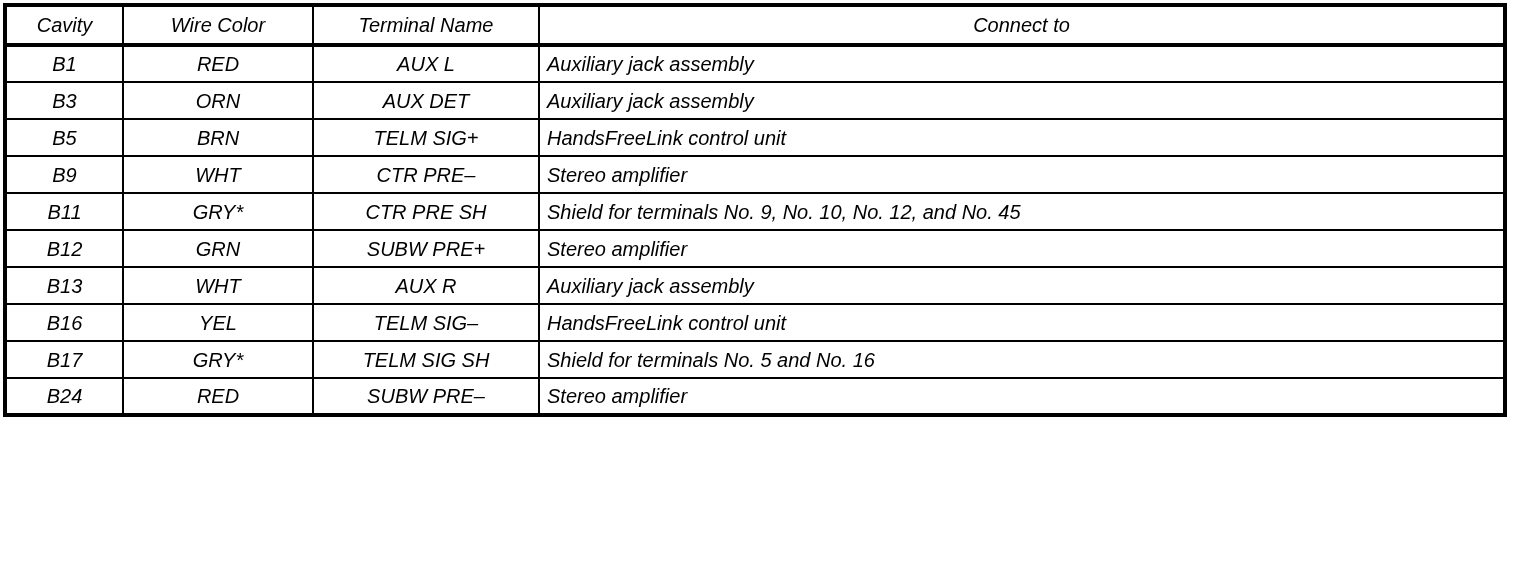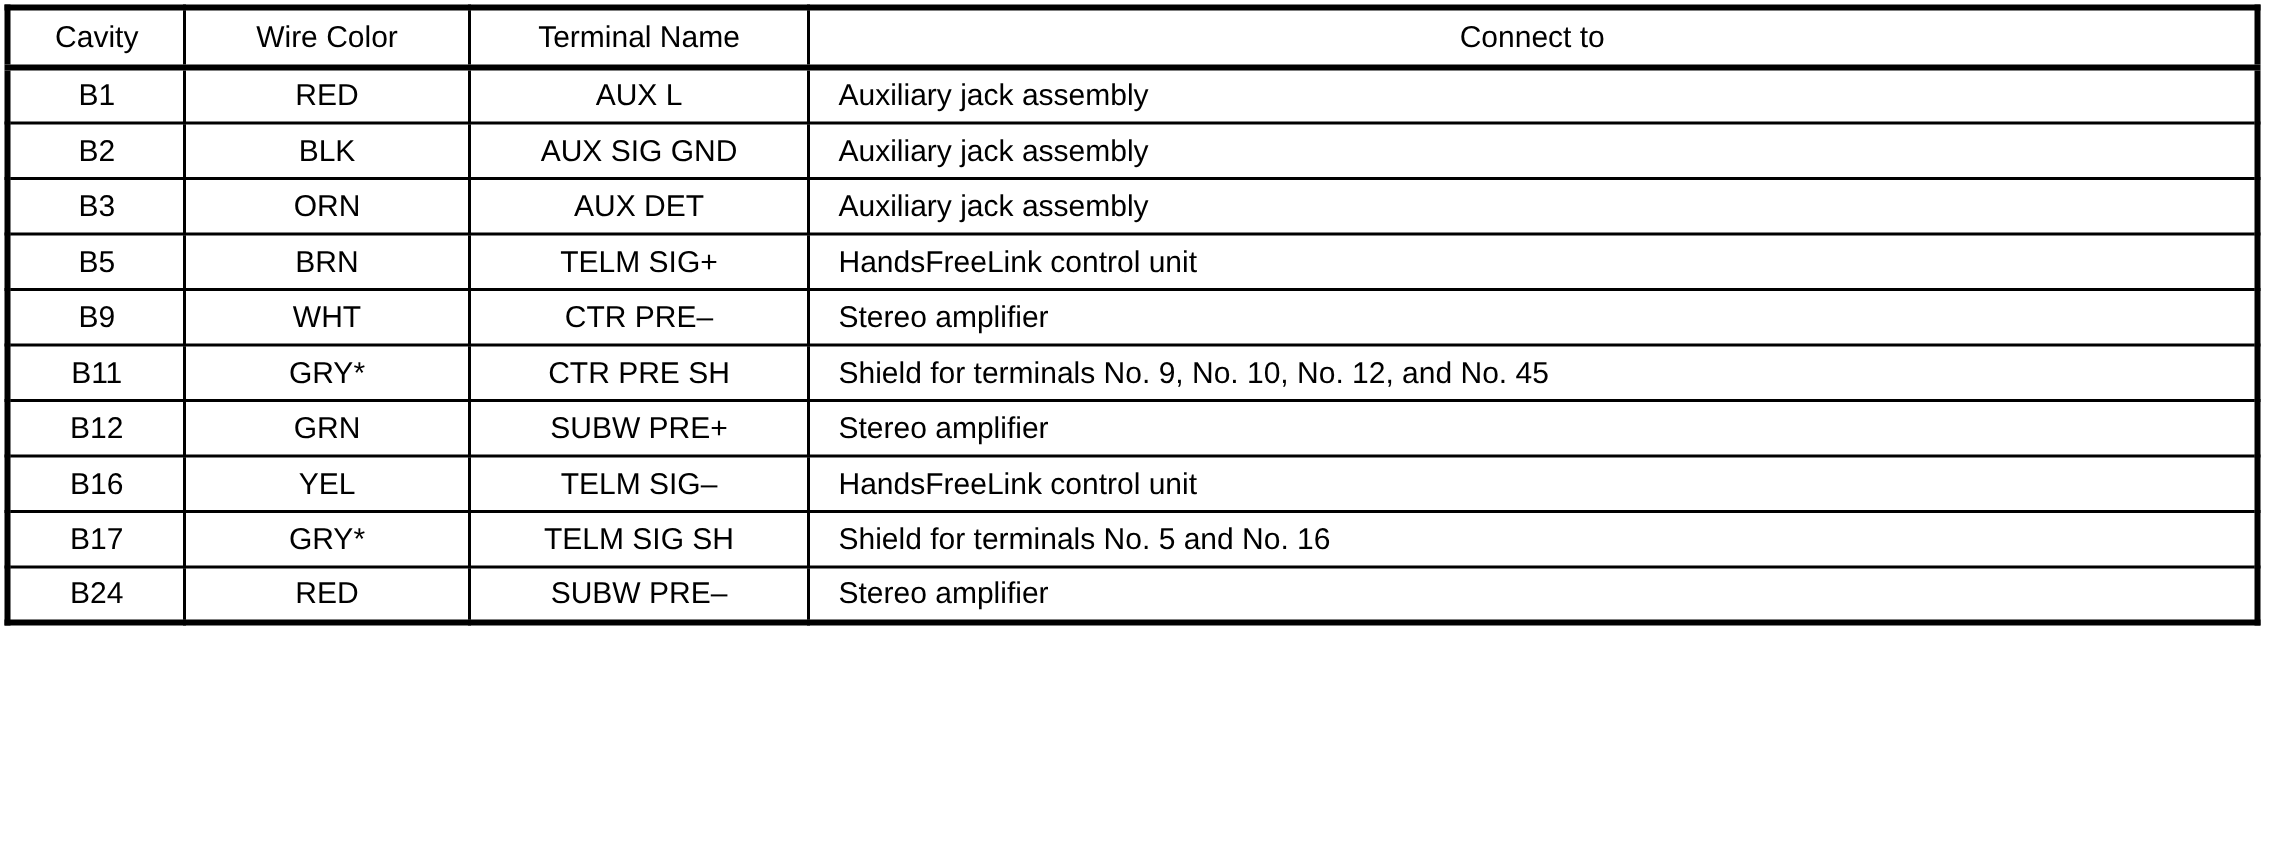--- a/index.html
+++ b/index.html
@@ -14,20 +14,21 @@
     color: #000000;
     overflow: hidden;
   }
   #wiring-table-wrap {
     position: absolute;
     left: 3px;
     top: 3px;
     width: 1500px;
     height: 557px;
     box-sizing: border-box;
+    font-style: italic;
   }
   table.wiring-table {
     border-collapse: collapse;
     table-layout: fixed;
     width: 1500px;
     border: 4px solid #000;
     box-sizing: border-box;
   }
   table.wiring-table col.c-cavity   { width: 118px; }
   table.wiring-table col.c-wire     { width: 190px; }
@@ -48,21 +49,21 @@
     box-sizing: border-box;
     white-space: nowrap;
     overflow: hidden;
   }
   table.wiring-table thead th {
     border-bottom: 4px solid #000;
     height: 40px;
     text-align: center;
   }
   table.wiring-table td.center { text-align: center; }
-  table.wiring-table td.left   { text-align: left; padding-left: 19px; }
+  table.wiring-table td.left   { text-align: left; padding-left: 7px; }
   table.wiring-table tbody tr:last-child td { border-bottom: 2px solid #000; }
 </style>
 </head>
 <body>
 
 <div id="wiring-table-wrap">
   <table class="wiring-table">
     <colgroup>
       <col class="c-cavity">
       <col class="c-wire">
@@ -75,26 +76,20 @@
         <th>Wire Color</th>
         <th>Terminal Name</th>
         <th>Connect to</th>
       </tr>
     </thead>
     <tbody id="table-body">
         <tr>
           <td class="center">B1</td>
           <td class="center">RED</td>
           <td class="center">AUX L</td>
-          <td class="left">Auxiliary jack assembly</td>
-        </tr>
-        <tr>
-          <td class="center">B2</td>
-          <td class="center">BLK</td>
-          <td class="center">AUX SIG GND</td>
           <td class="left">Auxiliary jack assembly</td>
         </tr>
         <tr>
           <td class="center">B3</td>
           <td class="center">ORN</td>
           <td class="center">AUX DET</td>
           <td class="left">Auxiliary jack assembly</td>
         </tr>
         <tr>
           <td class="center">B5</td>
@@ -114,20 +109,26 @@
           <td class="center">CTR PRE SH</td>
           <td class="left">Shield for terminals No. 9, No. 10, No. 12, and No. 45</td>
         </tr>
         <tr>
           <td class="center">B12</td>
           <td class="center">GRN</td>
           <td class="center">SUBW PRE+</td>
           <td class="left">Stereo amplifier</td>
         </tr>
         <tr>
+          <td class="center">B13</td>
+          <td class="center">WHT</td>
+          <td class="center">AUX R</td>
+          <td class="left">Auxiliary jack assembly</td>
+        </tr>
+        <tr>
           <td class="center">B16</td>
           <td class="center">YEL</td>
           <td class="center">TELM SIG–</td>
           <td class="left">HandsFreeLink control unit</td>
         </tr>
         <tr>
           <td class="center">B17</td>
           <td class="center">GRY*</td>
           <td class="center">TELM SIG SH</td>
           <td class="left">Shield for terminals No. 5 and No. 16</td>

